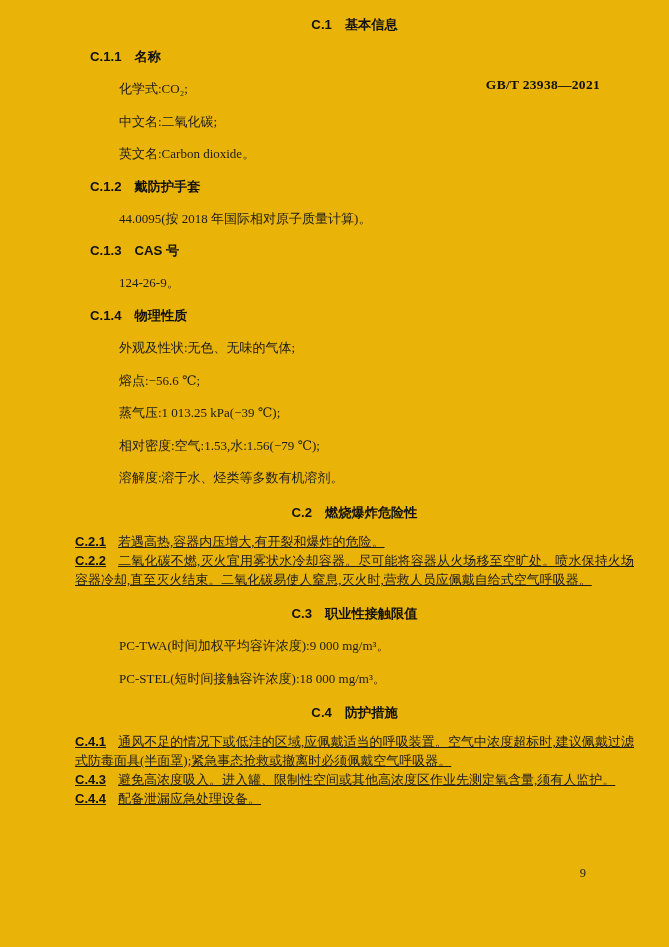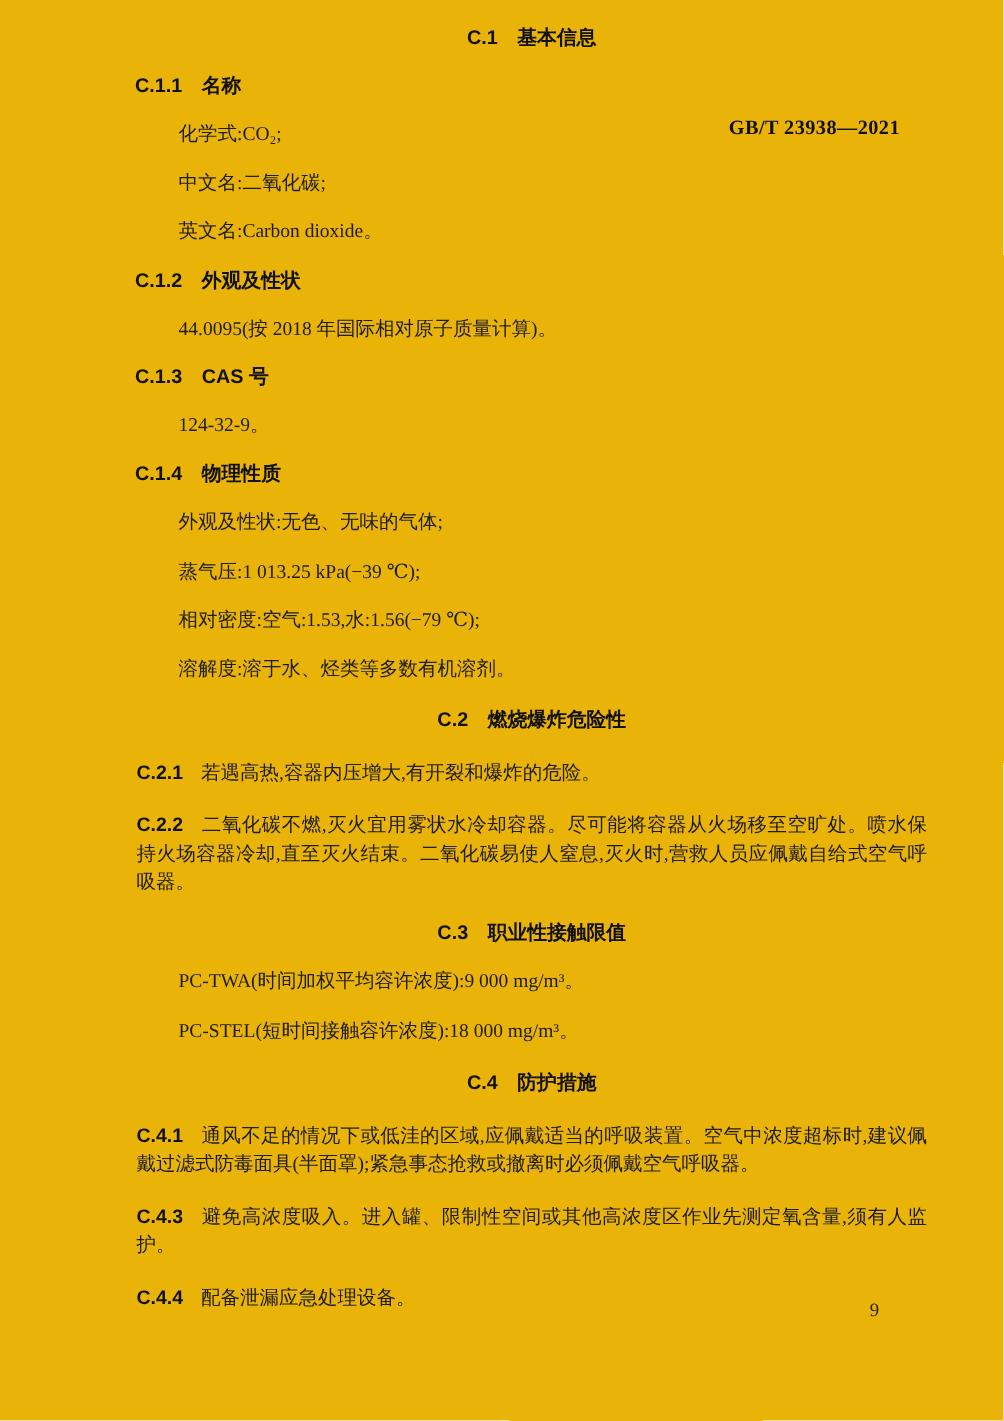--- a/index.html
+++ b/index.html
@@ -63,23 +63,24 @@
   .h2 .num, .h3 .num { margin-right: 13px; }
   
   .group { margin: 0 0 5px; }
   .group p {
     margin: 14px;
     padding-left: 30px;
     line-height: 18.6px;
   }
   
   .clause {
-    margin: 16px;
+    margin: 0;
     line-height: 19px;
     text-align: justify;
+    text-decoration: underline;
   }
   .clause .num {
     font-family: "Liberation Sans", "DejaVu Sans", sans-serif;
     font-weight: 700;
     margin-right: 12px;
     color: #111;
   }
   .page-number {
     position: absolute;
     top: 866px;
@@ -103,38 +104,39 @@
   <div class="h3">
     <span class="num">C.1.1</span><span>名称</span>
   </div>
   <div class="group">
     <p>化学式:CO₂;</p>
     <p>中文名:二氧化碳;</p>
     <p>英文名:Carbon dioxide。</p>
   </div>
 
   <div class="h3">
-    <span class="num">C.1.2</span><span>外观及性状</span>
+    <span class="num">C.1.2</span><span>戴防护手套</span>
   </div>
   <div class="group">
     <p>44.0095(按 2018 年国际相对原子质量计算)。</p>
   </div>
 
   <div class="h3">
     <span class="num">C.1.3</span><span>CAS 号</span>
   </div>
   <div class="group">
-    <p>124-32-9。</p>
+    <p>124-26-9。</p>
   </div>
 
   <div class="h3">
     <span class="num">C.1.4</span><span>物理性质</span>
   </div>
   <div class="group">
     <p>外观及性状:无色、无味的气体;</p>
+    <p>熔点:−56.6 ℃;</p>
     <p>蒸气压:1 013.25 kPa(−39 ℃);</p>
     <p>相对密度:空气:1.53,水:1.56(−79 ℃);</p>
     <p>溶解度:溶于水、烃类等多数有机溶剂。</p>
   </div>
 
   <div class="h2">
     <span class="num">C.2</span><span>燃烧爆炸危险性</span>
   </div>
   <p class="clause">
     <span class="num">C.2.1</span><span>若遇高热,容器内压增大,有开裂和爆炸的危险。</span>

